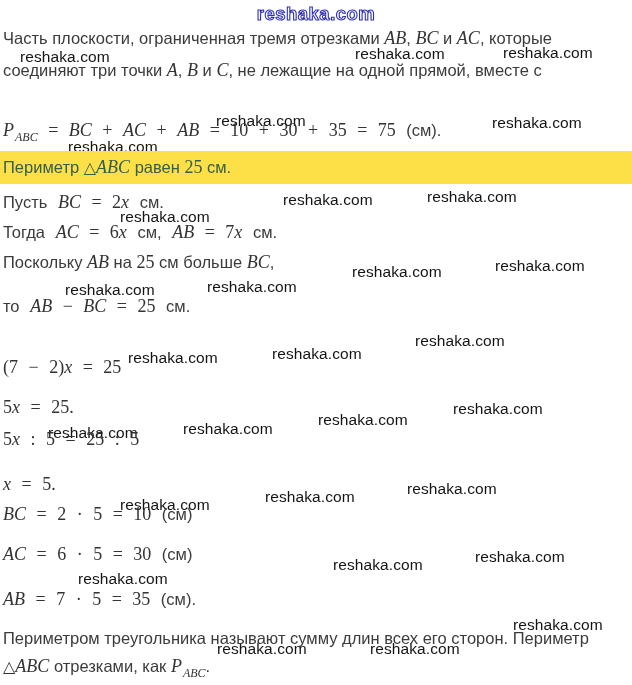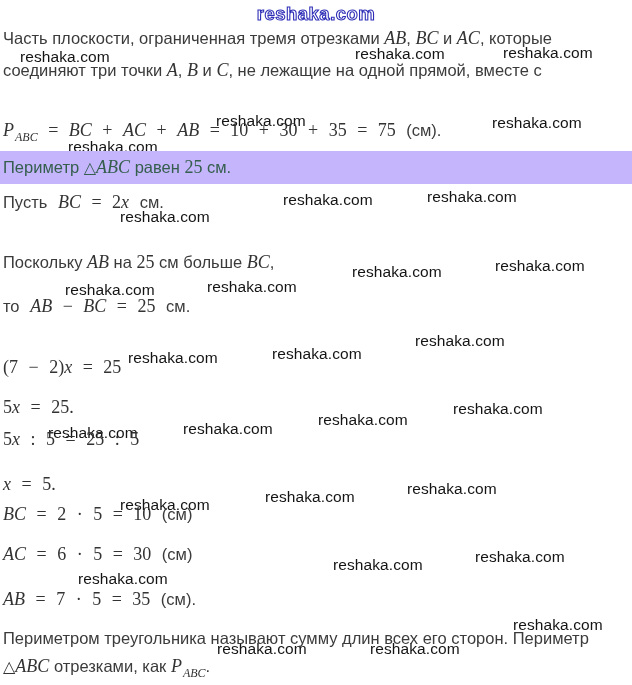--- a/index.html
+++ b/index.html
@@ -24,21 +24,21 @@
     position:absolute; white-space:nowrap;
     font-size:15.5px; color:#141414; letter-spacing:0.1px;
   }
   .wm-logo {
     position:absolute; top:3px; left:0; width:100%; text-align:center;
     font-size:18.5px; font-weight:bold; letter-spacing:0.5px;
     color:#ffffff; -webkit-text-stroke:1.1px #2e2eb8;
   }
   .hl-bar {
     position:absolute; left:0; top:151px; width:632px; height:33px;
-    background:#c4b5fd; color:#355e4d;
+    background:#fde047; color:#355e4d;
   }
   .hl-bar .line { position:static; padding-left:3px; line-height:33px; color:inherit; }
   .hl-bar .mv, .hl-bar .mn, .hl-bar .tri { color:inherit; }
 </style>
 </head>
 <body>
 
 <div class="canvas">
 
   <div class="wm-logo">reshaka.com</div>
@@ -89,20 +89,23 @@
   <div class="hl-bar">
     <div class="line">
       <span class="rt">Периметр </span><span class="tri">△</span><span class="mv">ABC</span><span class="rt"> равен </span><span class="mn">25</span><span class="rt"> см.</span>
     </div>
   </div>
 
   <div class="line eq" style="top:192px">
     <span class="rt">Пусть </span><span class="mv">BC</span><span class="mn"> = 2</span><span class="mv">x</span><span class="rt"> см.</span>
   </div>
 
+  <div class="line eq" style="top:222px">
+    <span class="rt">Тогда </span><span class="mv">AC</span><span class="mn"> = 6</span><span class="mv">x</span><span class="rt"> см, </span><span class="mv">AB</span><span class="mn"> = 7</span><span class="mv">x</span><span class="rt"> см.</span>
+  </div>
 
   <div class="line" style="top:252px">
     <span class="rt">Поскольку </span><span class="mv">AB</span><span class="rt"> на </span><span class="mn">25</span><span class="rt"> см больше </span><span class="mv">BC</span><span class="rt">,</span>
   </div>
 
   <div class="line eq" style="top:296px">
     <span class="rt">то </span><span class="mv">AB</span><span class="mn"> − </span><span class="mv">BC</span><span class="mn"> = 25</span><span class="rt"> см.</span>
   </div>
 
 

